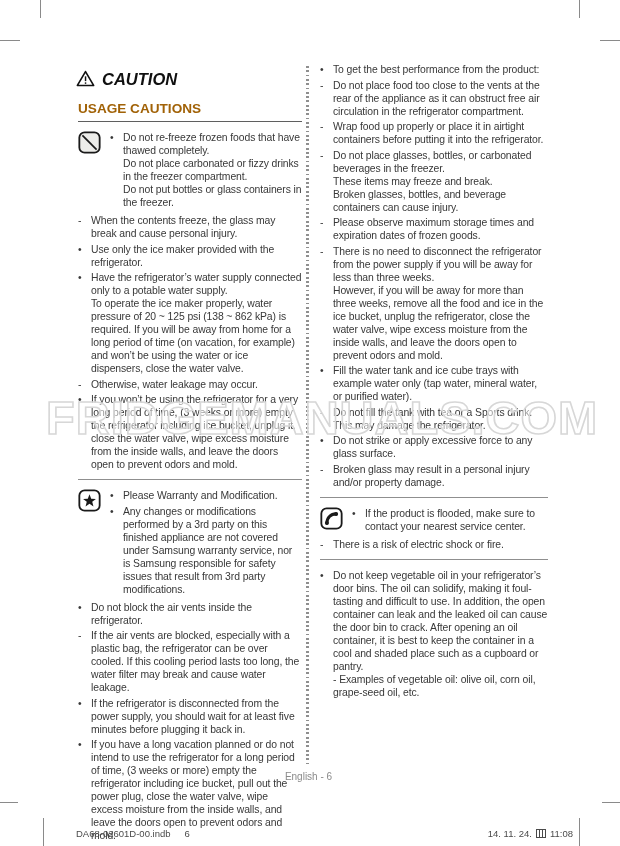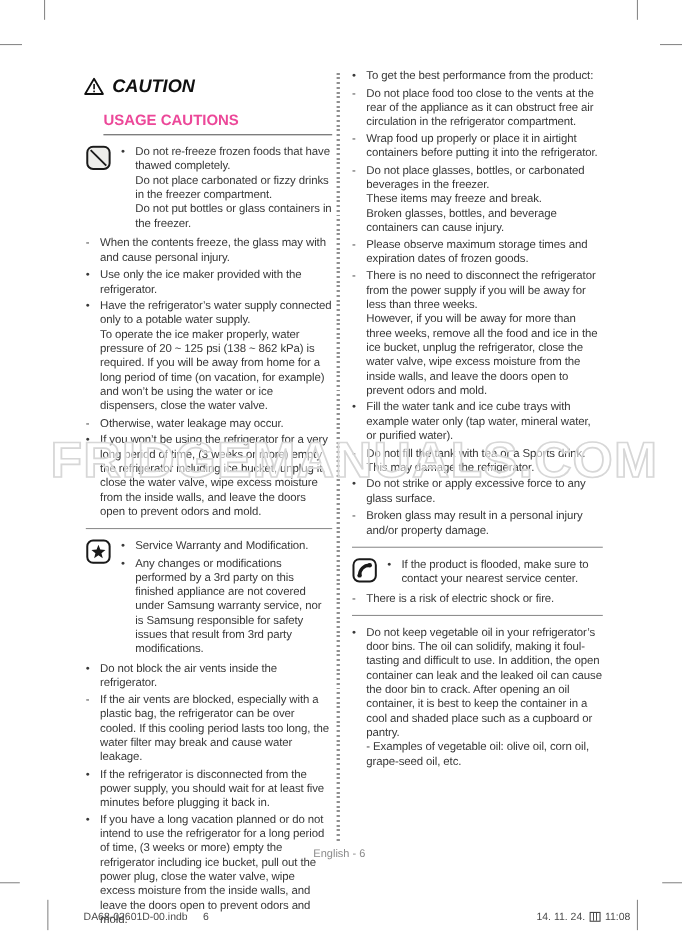--- a/index.html
+++ b/index.html
@@ -21,22 +21,22 @@
   
   .col-divider{position:absolute;left:306px;top:66px;width:3px;height:701px;
     background-image:repeating-linear-gradient(to bottom,#8f8f8f 0 1.8px,transparent 1.8px 4.3px);}
 
   .col-left{position:absolute;left:78px;top:70px;width:224px;}
   .col-right{position:absolute;left:320px;top:63px;width:228px;}
 
   .caution-title{display:flex;align-items:center;gap:7px;margin:0 0 14px -2px;
     font-size:16.5px;font-weight:bold;color:#101010;letter-spacing:0;font-style:italic;}
   .caution-title svg{flex:none;}
-  .usage-title{font-size:13.6px;font-weight:bold;color:#ec4899;letter-spacing:0;
-    border-bottom:1px solid #5f5f5f;padding-bottom:6px;margin-bottom:9px;margin-left:16px;}
+  .usage-title{font-size:13.6px;font-weight:bold;color:#a16207;letter-spacing:0;
+    border-bottom:1px solid #5f5f5f;padding-bottom:6px;margin-bottom:9px;}
 
   .list{width:100%;}
   .item{display:flex;margin-bottom:2.5px;}
   .marker{flex:none;width:13px;}
   .item-text{flex:1;white-space:pre-line;}
 
   .icon-list{display:flex;gap:8px;margin-bottom:2.5px;}
   .icon-slot{flex:none;width:24px;padding-top:0;}
   .icon-list .list{flex:1;}
 
@@ -96,21 +96,21 @@
               <span class="marker">•</span>
               <span class="item-text">Do not re-freeze frozen foods that have thawed completely.
 Do not place carbonated or fizzy drinks in the freezer compartment.
 Do not put bottles or glass containers in the freezer.</span>
             </div>
           </div>
         </div>
         <div class="list">
           <div class="item">
             <span class="marker">-</span>
-            <span class="item-text">When the contents freeze, the glass may with and cause personal injury.</span>
+            <span class="item-text">When the contents freeze, the glass may break and cause personal injury.</span>
           </div>
           <div class="item">
             <span class="marker">•</span>
             <span class="item-text">Use only the ice maker provided with the refrigerator.</span>
           </div>
           <div class="item">
             <span class="marker">•</span>
             <span class="item-text">Have the refrigerator’s water supply connected only to a potable water supply.
 To operate the ice maker properly, water pressure of 20 ~ 125 psi (138 ~ 862 kPa) is required. If you will be away from home for a long period of time (on vacation, for example) and won’t be using the water or ice dispensers, close the water valve.</span>
           </div>
@@ -125,21 +125,21 @@
         </div>
         <div class="block-divider"></div>
         <div class="icon-list">
           <span class="icon-slot"><svg width="23" height="23" viewBox="0 0 24 24">
               <rect x="1.4" y="1.4" width="21.2" height="21.2" rx="5.5" fill="#ffffff" stroke="#1a1a1a" stroke-width="1.9"></rect>
               <polygon points="12,5.5 13.76,10.07 18.66,10.34 14.85,13.43 16.11,18.16 12,15.5 7.89,18.16 9.15,13.43 5.34,10.34 10.24,10.07" fill="#1a1a1a"></polygon>
             </svg></span>
           <div class="list">
             <div class="item">
               <span class="marker">•</span>
-              <span class="item-text">Service Warranty and Modification.</span>
+              <span class="item-text">Please Warranty and Modification.</span>
             </div>
             <div class="item">
               <span class="marker">•</span>
               <span class="item-text">Any changes or modifications performed by a 3rd party on this finished appliance are not covered under Samsung warranty service, nor is Samsung responsible for safety issues that result from 3rd party modifications.</span>
             </div>
           </div>
         </div>
         <div class="list">
           <div class="item">
             <span class="marker">•</span>

